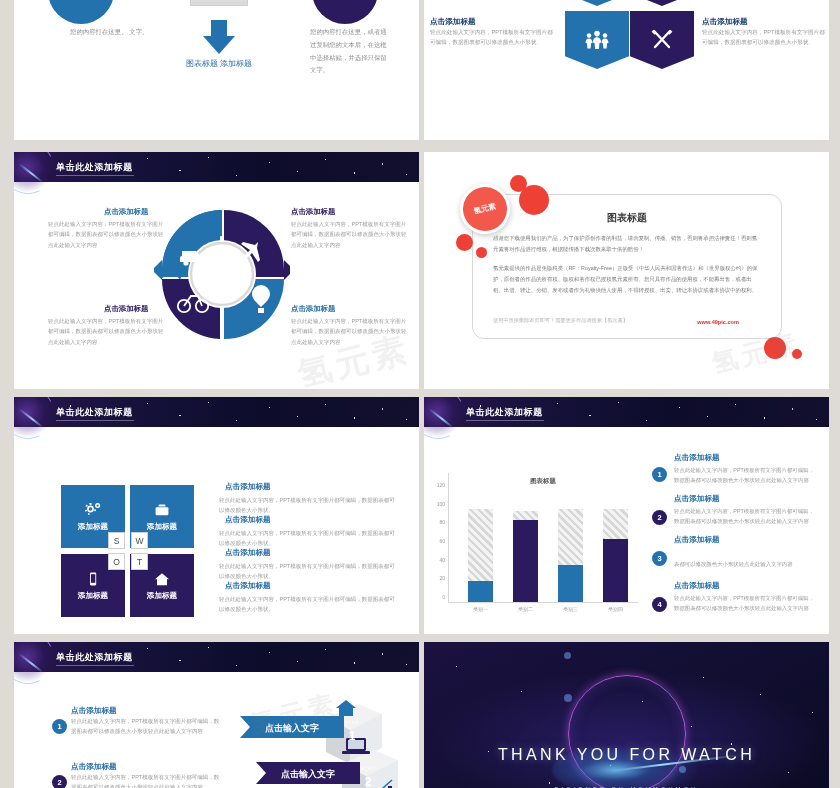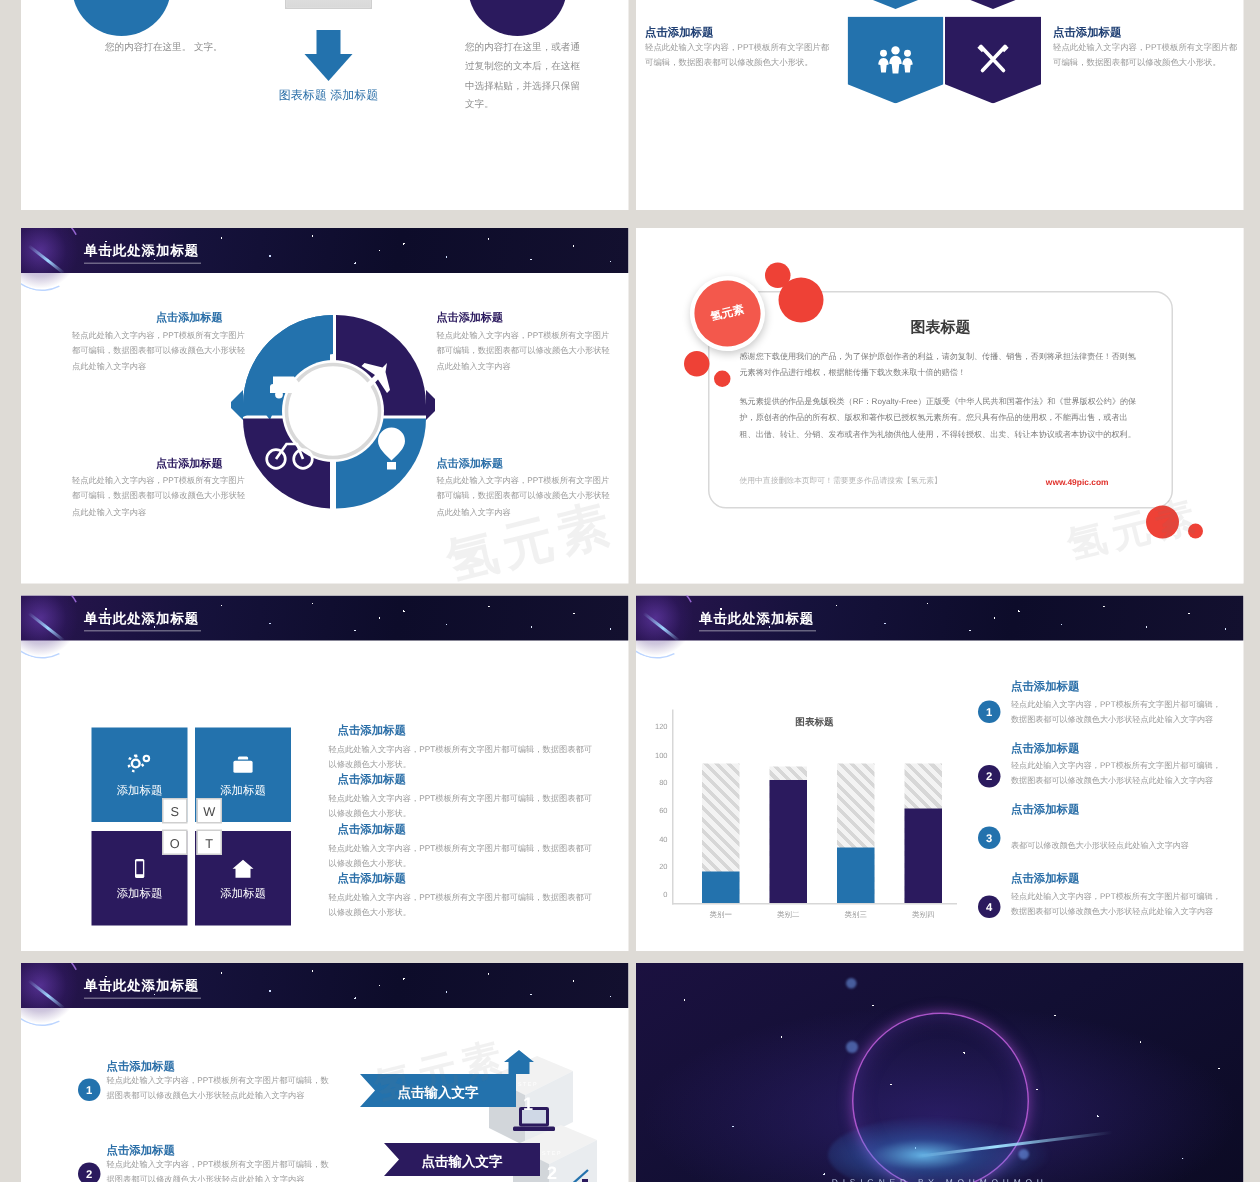--- a/index.html
+++ b/index.html
@@ -130,21 +130,21 @@
     color:#fff; font-size:7.5px; font-weight:bold; transform:rotate(-14deg);
   }
 
   
   .s5 .tile{
     position:absolute; width:64px; height:63px;
     display:flex; flex-direction:column; align-items:center; justify-content:center; gap:4px;
   }
   .s5 .tile.b{ background:#2372ad; }
   .s5 .tile.n{ background:#2b1a5e; }
-  .s5 .tile span{ color:#fff; font-size:7.6px; font-weight:normal; }
+  .s5 .tile span{ color:#fff; font-size:7.6px; font-weight:bold; }
   .s5 .letter{
     position:absolute; width:17px; height:17px; background:#fff;
     border:1px solid #cfcfcf; display:flex; align-items:center; justify-content:center;
     font-size:8.5px; color:#4a4a4a;
   }
   .s5 .rt{ position:absolute; left:205px; width:180px; }
   .s5 .rh{ font-size:7.6px; font-weight:bold; color:#2b6fa8; margin-bottom:2.5px; padding-left:6px; }
   .s5 .rb{ font-size:5.5px; line-height:1.9; color:#9b9b9b; }
 
   
@@ -572,17 +572,18 @@
   </div>
 
   <div class="slide r4 col-r">
     <div class="s8">
       <div class="ring"></div>
       <div class="glow"></div>
       <div class="beam"></div>
       <div class="bokeh" style="left:140px;top:10px;width:7px;height:7px;"></div>
       <div class="bokeh" style="left:140px;top:52px;width:8px;height:8px;"></div>
       <div class="bokeh" style="left:255px;top:124px;width:7px;height:7px;"></div>
+      <div class="ty">THANK YOU FOR WATCH</div>
       <div class="dby">DISIGNED BY MOUMOUMOU</div>
     </div>
   </div>
 
 </div>
 
 </body></html>

